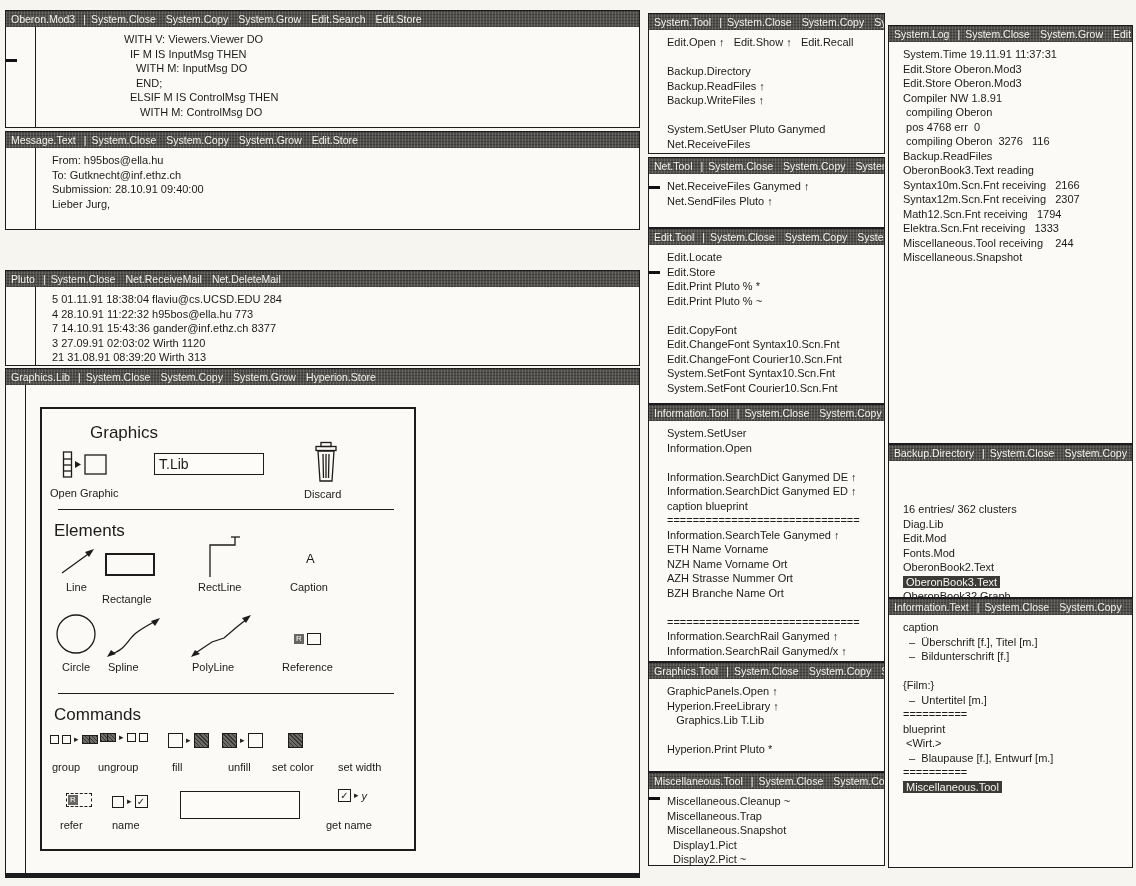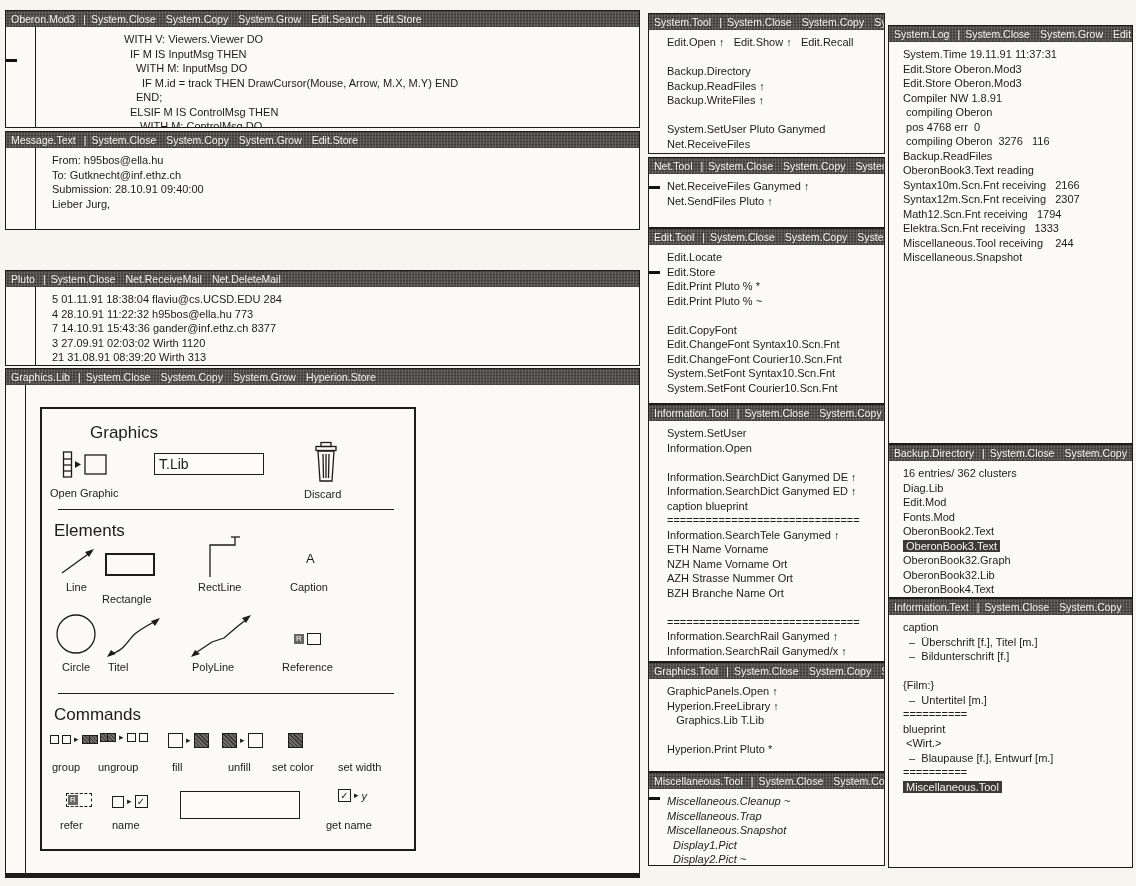--- a/index.html
+++ b/index.html
@@ -70,21 +70,20 @@
         <span class="mitem">Edit.Search</span>
         <span class="mitem">Edit.Store</span>
       </div>
       <div class="vbody" style="position: absolute;">
         <div class="gutter" style="width: 30px;"></div>
         <div class="gutter-mark" style="top: 32px;"></div>
         <div class="vcontent" style="padding-left: 52px;">
           <div class="line" style="padding-left: 36px;">WITH V: Viewers.Viewer DO</div>
           <div class="line" style="padding-left: 42px;">IF M IS InputMsg THEN</div>
           <div class="line" style="padding-left: 48px;">WITH M: InputMsg DO</div>
-          <div class="line" style="padding-left: 54px;">IF M.id = track THEN DrawCursor(Mouse, Arrow, M.X, M.Y) END</div>
           <div class="line" style="padding-left: 48px;">END;</div>
           <div class="line" style="padding-left: 42px;">ELSIF M IS ControlMsg THEN</div>
           <div class="line" style="padding-left: 52px;">WITH M: ControlMsg DO</div>
         </div>
       </div>
     </div>
     <div class="viewer" style="left: 5px; top: 131px; width: 635px; height: 99px;">
       <div class="titlebar">
         <span class="vtitle">Message.Text</span>
         <span class="tsep">|</span>
@@ -202,21 +201,21 @@
     </div>
     <div class="gp-lbl" style="left:20px;top:252px">Circle</div>
 
     <div class="gp-icon" style="left:62px;top:206px">
       <svg width="58" height="44" viewBox="0 0 58 44">
         <path d="M6,39 C20,37 24,24 32,18 C40,12 48,8 52,6"></path>
         <polygon points="56,3 47,6 51,11" fill="#1c1c1c" stroke="none"></polygon>
         <polygon points="3,42 12,39 7,35" fill="#1c1c1c" stroke="none"></polygon>
       </svg>
     </div>
-    <div class="gp-lbl" style="left:66px;top:252px">Titel</div>
+    <div class="gp-lbl" style="left:66px;top:252px">Spline</div>
 
     <div class="gp-icon" style="left:146px;top:202px">
       <svg width="68" height="48" viewBox="0 0 68 48">
         <polyline points="6,43 24,31 36,27 50,15 59,8"></polyline>
         <polygon points="63,4 54,7 58,12" fill="#1c1c1c" stroke="none"></polygon>
         <polygon points="3,46 12,43 7,39" fill="#1c1c1c" stroke="none"></polygon>
       </svg>
     </div>
     <div class="gp-lbl" style="left:150px;top:252px">PolyLine</div>
 
@@ -403,21 +402,21 @@
     </div>
     <div class="viewer" style="left: 648px; top: 772px; width: 237px; height: 94px;">
       <div class="titlebar">
         <span class="vtitle">Miscellaneous.Tool</span>
         <span class="tsep">|</span>
         <span class="mitem">System.Close</span>
         <span class="mitem">System.Copy</span>
       </div>
       <div class="vbody" style="position: absolute;">
         <div class="gutter-mark" style="top: 8px;"></div>
-        <div class="vcontent" style="padding-left: 18px; font-style: italic;">
+        <div class="vcontent" style="padding-left: 18px;">
           <div class="line">Miscellaneous.Cleanup ~</div>
           <div class="line">Miscellaneous.Trap</div>
           <div class="line">Miscellaneous.Snapshot</div>
           <div class="line">  Display1.Pict</div>
           <div class="line">  Display2.Pict ~</div>
         </div>
       </div>
     </div>
     <div class="viewer" style="left: 888px; top: 25px; width: 245px; height: 419px;">
       <div class="titlebar">
@@ -447,21 +446,21 @@
         </div>
       </div>
     </div>
     <div class="viewer" style="left: 888px; top: 444px; width: 245px; height: 154px;">
       <div class="titlebar">
         <span class="vtitle">Backup.Directory</span>
         <span class="tsep">|</span>
         <span class="mitem">System.Close</span>
         <span class="mitem">System.Copy</span>
       </div>
-      <div class="vbody" style="position: absolute;">
+      <div class="vbody" style="position: absolute; margin-top: 36px;">
         <div class="vcontent" style="padding-left: 14px;">
           <div class="line">16 entries/ 362 clusters</div>
           <div class="line">Diag.Lib</div>
           <div class="line">Edit.Mod</div>
           <div class="line">Fonts.Mod</div>
           <div class="line">OberonBook2.Text</div>
           <div class="line"><span class="hl">OberonBook3.Text</span></div>
           <div class="line">OberonBook32.Graph</div>
           <div class="line">OberonBook32.Lib</div>
           <div class="line">OberonBook4.Text</div>

